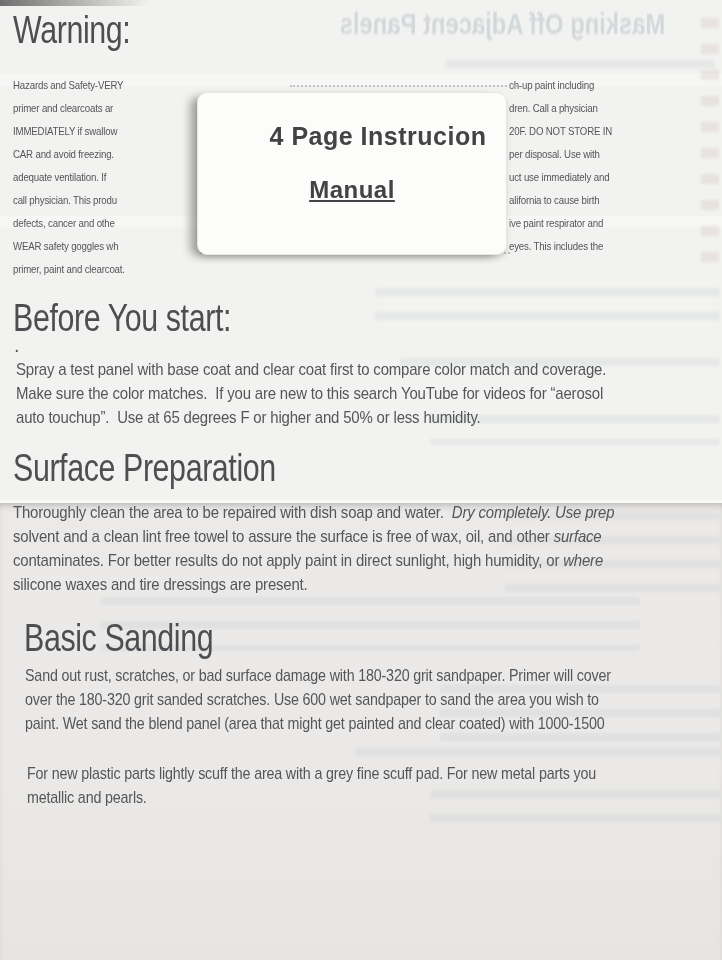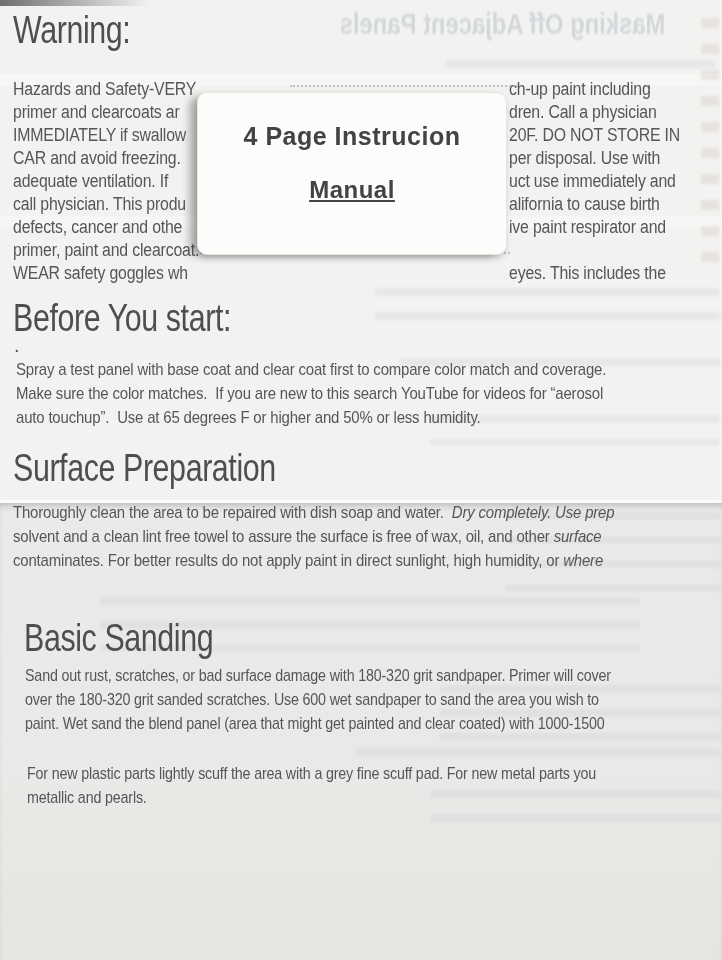--- a/index.html
+++ b/index.html
@@ -23,32 +23,32 @@
   
   .hd{position:absolute;font-size:38px;line-height:44px;font-weight:400;
     color:var(--heading-ink);letter-spacing:-.5px;white-space:pre;
     transform:scaleX(.8);transform-origin:0 0;}
 
   
   .para{position:absolute;}
   .pline{height:24px;white-space:pre;font-size:17px;letter-spacing:-.2px;}
   .tx{display:inline-block;transform:scaleX(.88);transform-origin:0 50%;white-space:pre;}
   #basic-para .tx,#basic-para2 .tx{transform:scaleX(.84);}
-  .wline{position:relative;height:23px;white-space:pre;font-size:18px;letter-spacing:-.2px;}
+  .wline{position:relative;height:23px;white-space:pre;font-size:11px;letter-spacing:-.2px;}
   .wr{position:absolute;left:496px;top:0;}
   i{font-style:italic;}
 
   
   .label{position:absolute;left:197px;top:92px;width:308px;height:161px;
     background:var(--label-bg);border-radius:10px;border:1px solid #e6e6e2;
     box-shadow:-9px 3px 8px -2px rgba(50,50,50,.40),0 4px 6px -2px rgba(60,60,60,.28);
     z-index:5;}
   .label-t{position:absolute;left:0;width:100%;text-align:center;font-weight:700;
     color:#414346;letter-spacing:.5px;white-space:pre;}
-  .label-t1{top:29px;font-size:25px;}
+  .label-t1{top:29px;font-size:25px;padding-left:26px;}
   .label-t2{top:83px;font-size:24px;text-decoration:underline;}
   .perf{position:absolute;height:0;border-top:2px dotted #aeb2b4;opacity:.75;z-index:4;}
   .perf-top{left:290px;top:85px;width:228px;}
   .perf-bottom{left:200px;top:252px;width:310px;}
 
   
   .ghost-heading{position:absolute;left:290px;top:8px;width:425px;text-align:center;
     font-size:29px;font-weight:700;color:var(--ghost);
     transform:scaleX(-.82);filter:blur(.8px);opacity:.8;white-space:pre;}
   .ghost{position:absolute;border-radius:4px;opacity:.55;filter:blur(1.5px);
@@ -85,22 +85,22 @@
 
     <div class="hd" style="left:13px;top:8px">Warning:</div>
     <div class="para" id="warning-para" style="left:13px;top:79px;width:700px">
         <div class="wline"><span class="tx">Hazards and Safety-VERY</span><span class="wr"><span class="tx">ch-up paint including</span></span></div>
         <div class="wline"><span class="tx">primer and clearcoats ar</span><span class="wr"><span class="tx">dren. Call a physician</span></span></div>
         <div class="wline"><span class="tx">IMMEDIATELY if swallow</span><span class="wr"><span class="tx">20F. DO NOT STORE IN</span></span></div>
         <div class="wline"><span class="tx">CAR and avoid freezing.</span><span class="wr"><span class="tx">per disposal. Use with</span></span></div>
         <div class="wline"><span class="tx">adequate ventilation. If</span><span class="wr"><span class="tx">uct use immediately and</span></span></div>
         <div class="wline"><span class="tx">call physician. This produ</span><span class="wr"><span class="tx">alifornia to cause birth</span></span></div>
         <div class="wline"><span class="tx">defects, cancer and othe</span><span class="wr"><span class="tx">ive paint respirator and</span></span></div>
+        <div class="wline"><span class="tx">WEAR safety goggles wh</span><span class="wr"><span class="tx">eyes. This includes the</span></span></div>
         <div class="wline"><span class="tx">primer, paint and clearcoat.</span></div>
-        <div class="wline"><span class="tx">WEAR safety goggles wh</span><span class="wr"><span class="tx">eyes. This includes the</span></span></div>
       </div>
 
     <div class="perf perf-top"></div>
     <div class="perf perf-bottom"></div>
     <div class="label">
       <div class="label-t label-t1">4 Page Instrucion</div>
       <div class="label-t label-t2">Manual</div>
     </div>
 
     <div class="hd" style="left:13px;top:296px">Before You start:</div>
@@ -109,20 +109,21 @@
         <div class="pline"><span class="tx"><span>Spray a test panel with base coat and clear coat first to compare color match and coverage.</span></span></div>
         <div class="pline"><span class="tx"><span>Make sure the color matches.  If you are new to this search YouTube for videos for “aerosol</span></span></div>
         <div class="pline"><span class="tx"><span>auto touchup”.  Use at 65 degrees F or higher and 50% or less humidity.</span></span></div>
       </div>
 
     <div class="hd" style="left:13px;top:446px">Surface Preparation</div>
     <div class="para" id="surface-para" style="left:13px;top:503px;width:705px">
         <div class="pline"><span class="tx"><span>Thoroughly clean the area to be repaired with dish soap and water.  </span><i>Dry completely. Use prep</i></span></div>
         <div class="pline"><span class="tx"><span>solvent and a clean lint free towel to assure the surface is free of wax, oil, and other </span><i>surface</i></span></div>
         <div class="pline"><span class="tx"><span>contaminates. For better results do not apply paint in direct sunlight, high humidity, or </span><i>where</i></span></div>
+        <div class="pline"><span class="tx"><span>silicone waxes and tire dressings are present.</span></span></div>
       </div>
 
     <div class="hd" style="left:24px;top:616px">Basic Sanding</div>
     <div class="para" id="basic-para" style="left:25px;top:666px;width:697px">
         <div class="pline"><span class="tx"><span>Sand out rust, scratches, or bad surface damage with 180-320 grit sandpaper. Primer will cover</span></span></div>
         <div class="pline"><span class="tx"><span>over the 180-320 grit sanded scratches. Use 600 wet sandpaper to sand the area you wish to</span></span></div>
         <div class="pline"><span class="tx"><span>paint. Wet sand the blend panel (area that might get painted and clear coated) with 1000-1500</span></span></div>
       </div>
     <div class="para" id="basic-para2" style="left:27px;top:764px;width:695px">
         <div class="pline"><span class="tx"><span>For new plastic parts lightly scuff the area with a grey fine scuff pad. For new metal parts you</span></span></div>

